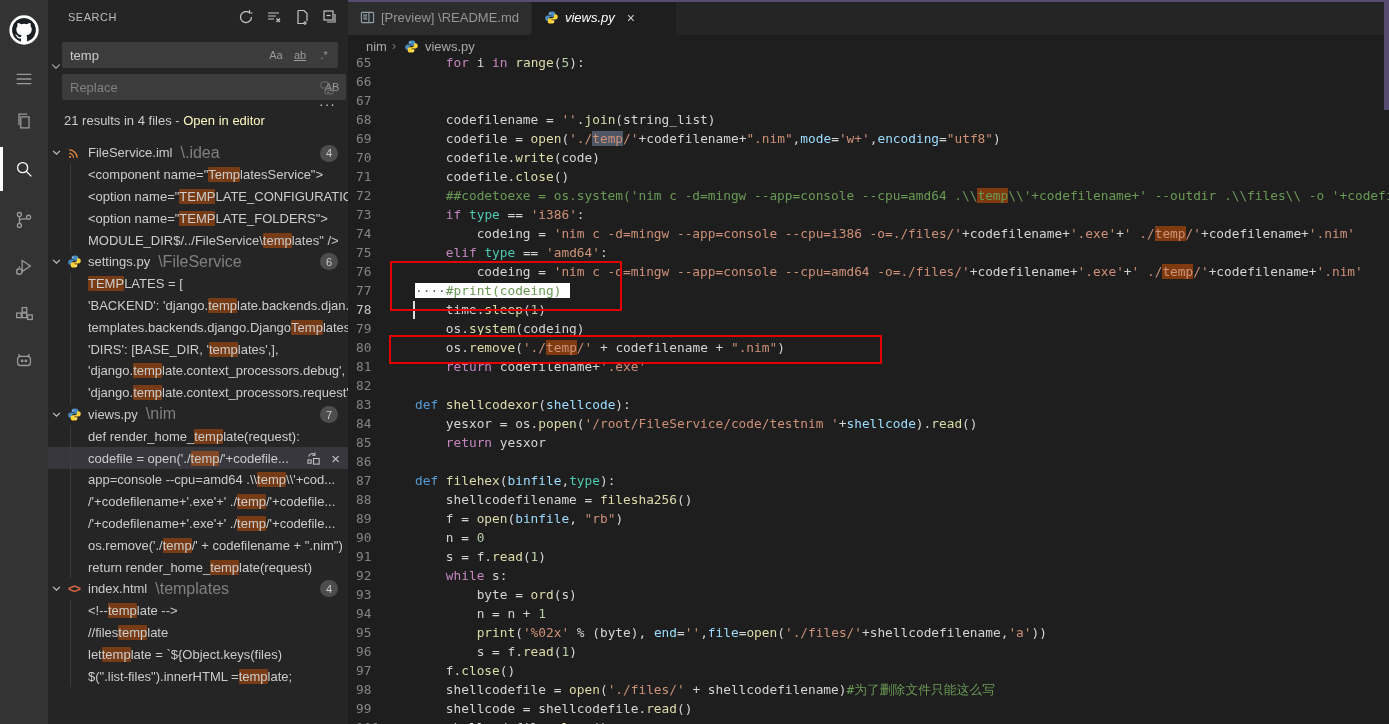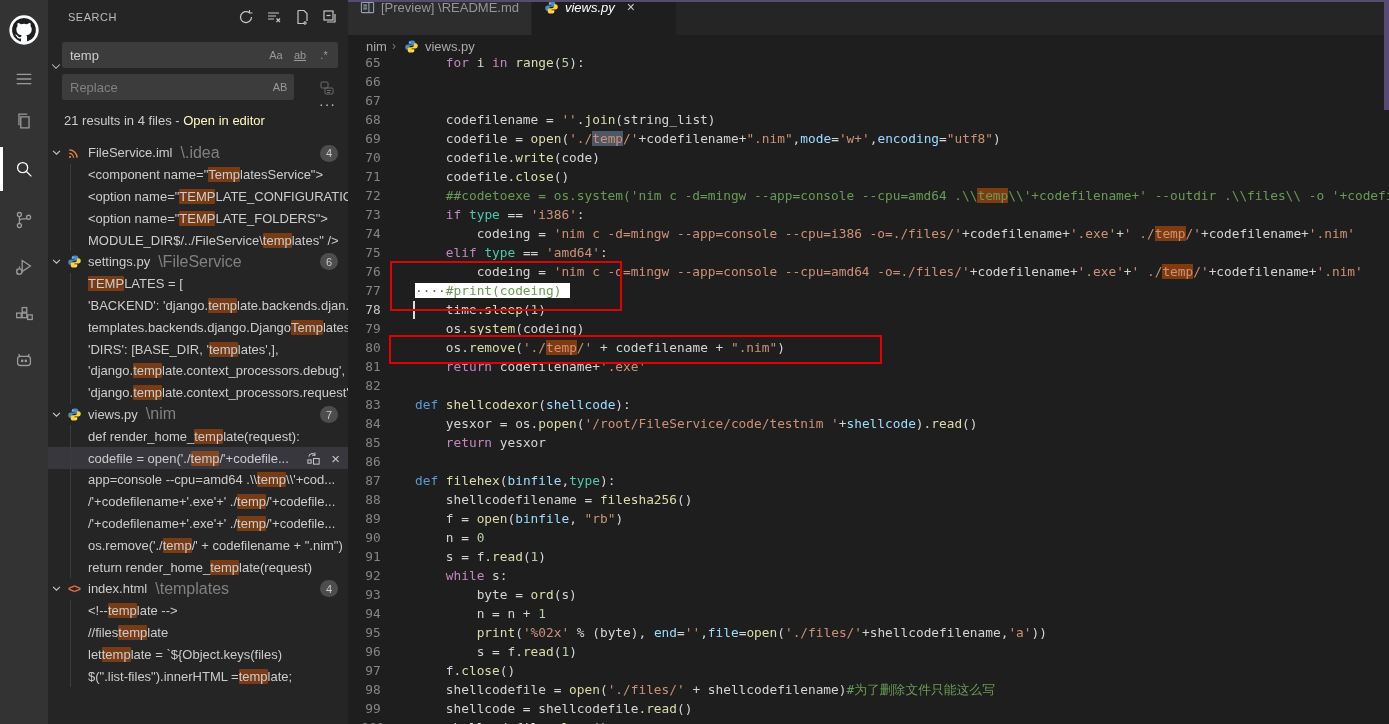--- a/index.html
+++ b/index.html
@@ -38,31 +38,31 @@
   .ficon.html{color:#e06c41;font-size:12px;letter-spacing:-1px}
   .fname{color:#cccccc}
   .fpath{color:#8a8a8a;font-size:16px;margin-left:8px;opacity:.9}
   .badge{position:absolute;right:10px;top:2.5px;min-width:10px;height:17px;border-radius:9px;background:#4d4d4d;
          color:#cccccc;font-size:11px;display:flex;align-items:center;justify-content:center;padding:0 4px}
   .mhl{background:rgba(234,92,0,.42);border-radius:1px}
   .row-actions{position:absolute;right:8px;top:0;height:100%;display:flex;gap:10px;align-items:center;color:#c5c5c5;background:#37373d;padding-left:4px}
   
   .editor{position:absolute;left:348px;top:0;right:0;height:724px;background:#1e1e1e;overflow:hidden}
   .tabbar{position:absolute;left:0;top:0;right:0;height:35px;background:#252526;display:flex;z-index:2}
-  .tab{height:35px;display:flex;padding:0 12px;font-size:13px;color:#969696;background:#2d2d2d;margin-right:1px;min-width:120px}
+  .tab{height:35px;display:flex;align-items:center;padding:0 12px;font-size:13px;color:#969696;background:#2d2d2d;margin-right:1px;min-width:120px}
   .tab .ticon{margin-right:6px;display:flex}
   .tab.active{background:#1e1e1e;color:#ffffff}
   .tab.active .tlabel{font-style:italic}
   .tclose{margin-left:12px;color:#cccccc;font-size:14px;line-height:14px}
   .breadcrumb{position:absolute;top:35px;left:0;right:0;height:22px;background:#1e1e1e;display:flex;align-items:center;
               font-size:13px;color:#a9a9a9;padding-left:18px;z-index:3;gap:3px}
   .bc-sep{color:#7a7a7a;font-size:12px;margin:0 2px}
   .codewrap{position:absolute;left:0;top:53px;right:0;height:671px;overflow:hidden;z-index:1}
   .cline{position:absolute;left:0;height:19px;width:3000px;font-family:"DejaVu Sans Mono",monospace;font-size:12.8px;line-height:19px;white-space:pre}
-  .lnum{position:absolute;left:0;width:50px;text-align:center;color:#858585}
+  .lnum{position:absolute;left:8px;width:50px;text-align:left;color:#858585}
   .lnum.bright{color:#c6c6c6}
   .ctext{position:absolute;left:67px;top:0}
   .tok.p{color:#d4d4d4}.tok.k{color:#c586c0}.tok.kb{color:#569cd6}.tok.f{color:#dcdcaa}
   .tok.s{color:#ce9178}.tok.c{color:#6a9955}.tok.v{color:#9cdcfe}.tok.t{color:#4ec9b0}
   .tok.n{color:#b5cea8}.tok.ws{color:#5f5f5f}
   .tok.ho{background:rgba(234,92,0,.48)}
   .tok.hb{background:#4d5766}
   .selbg{background:#ffffff;padding-right:9px}
   .cursor{position:absolute;left:65px;width:2px;height:18px;background:#dddddd}
   .annot{position:absolute;border:2px solid #e30000;z-index:6;pointer-events:none}
@@ -167,21 +167,21 @@
       </svg>
   </div>
   <div class="inputbox" style="top:42px;width:276px">
     <input value="temp" style="">
     <div class="in-toggles">
         <span class="tgl">Aa</span>
         <span class="tgl u">ab</span>
         <span class="tgl">.*</span>
       </div>
   </div>
-  <div class="inputbox" style="top:74px;width:232px">
+  <div class="inputbox" style="top:74px;width:284px">
     <input placeholder="Replace" style="">
     <div class="in-toggles">
         <span class="tgl">AB</span>
       </div>
   </div>
   <div class="replace-all-btn">
     <svg width="16" height="16" viewBox="0 0 16 16" fill="none" stroke="currentColor" stroke-width="1">
       <rect x="2" y="2" width="7" height="6" rx="1"></rect>
         <rect x="6" y="8" width="8" height="6" rx="1"></rect>
         <path d="M8 10.5h4M8 12.5h3"></path>

